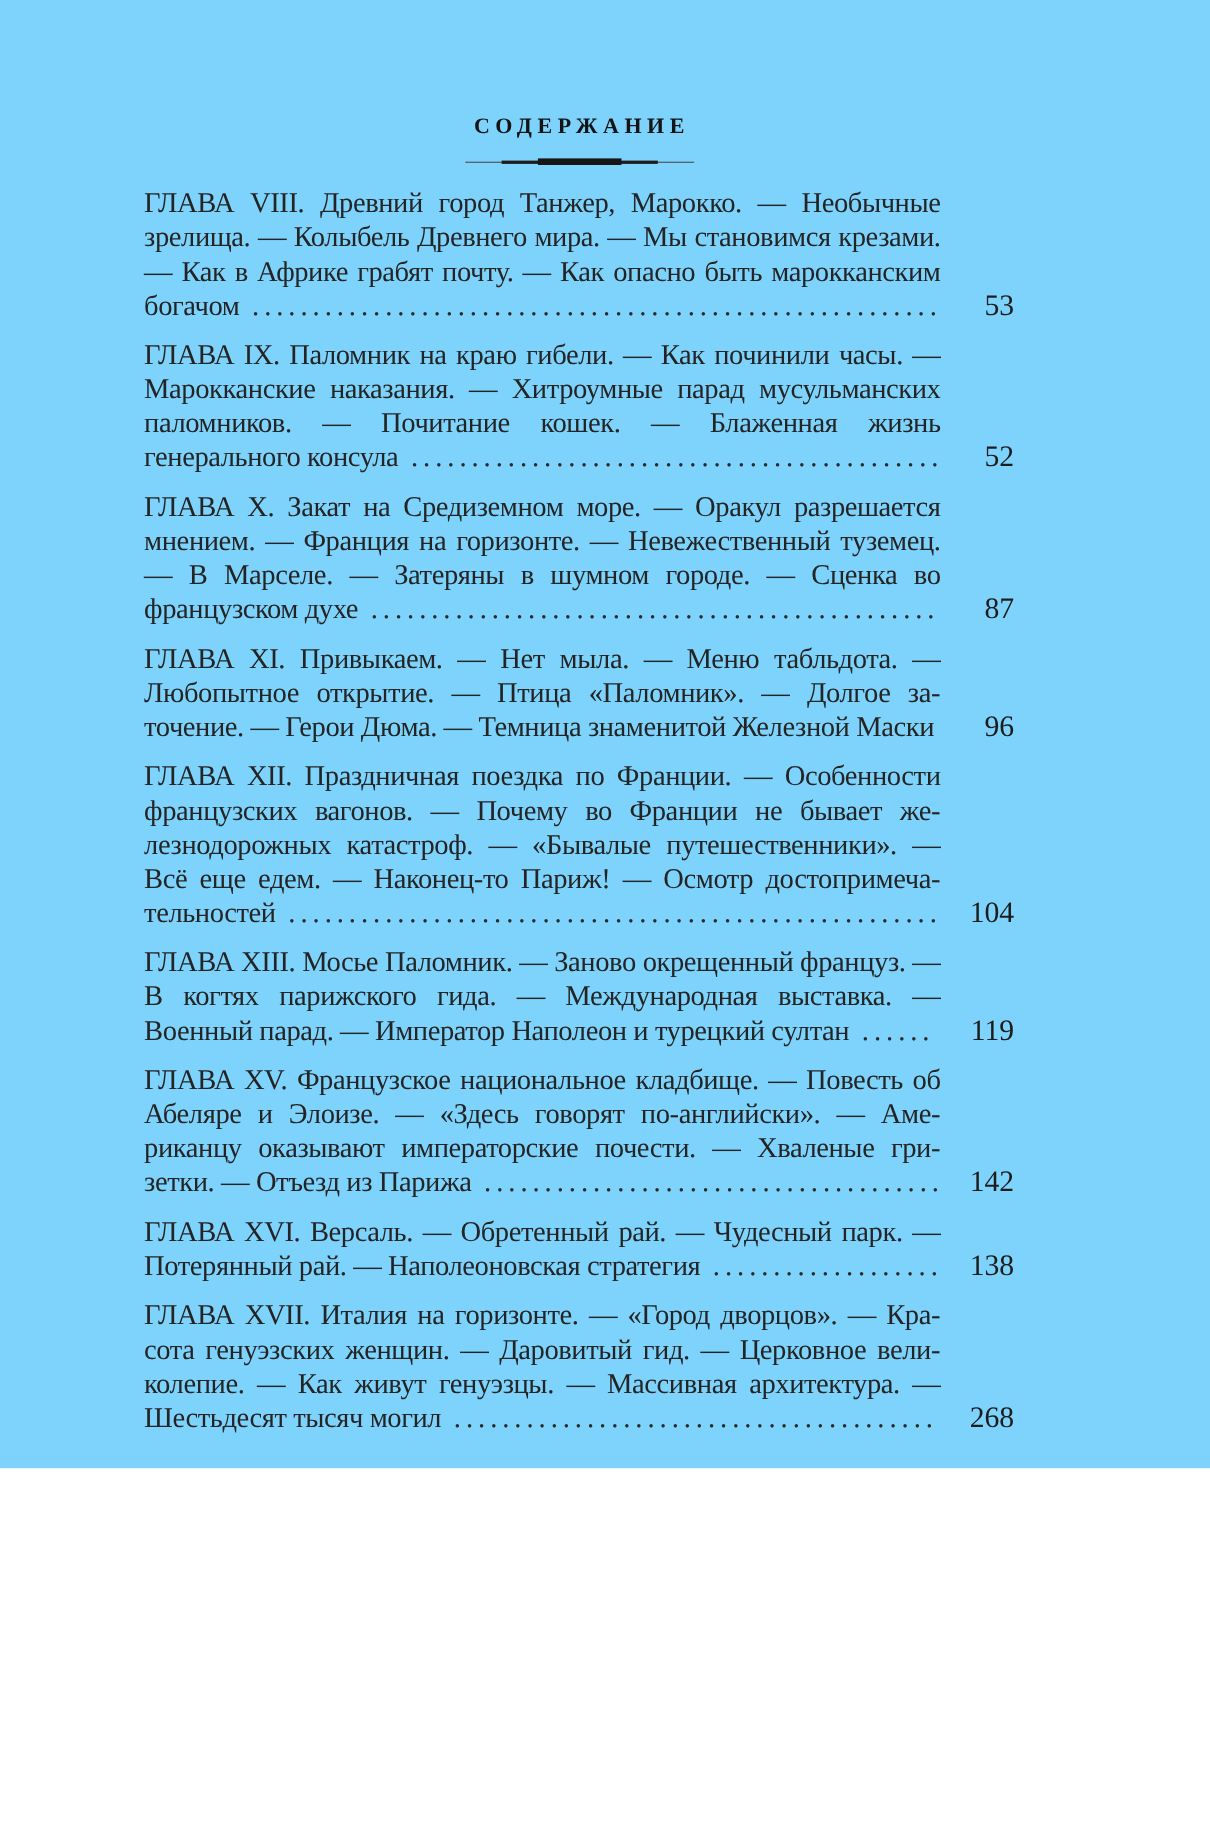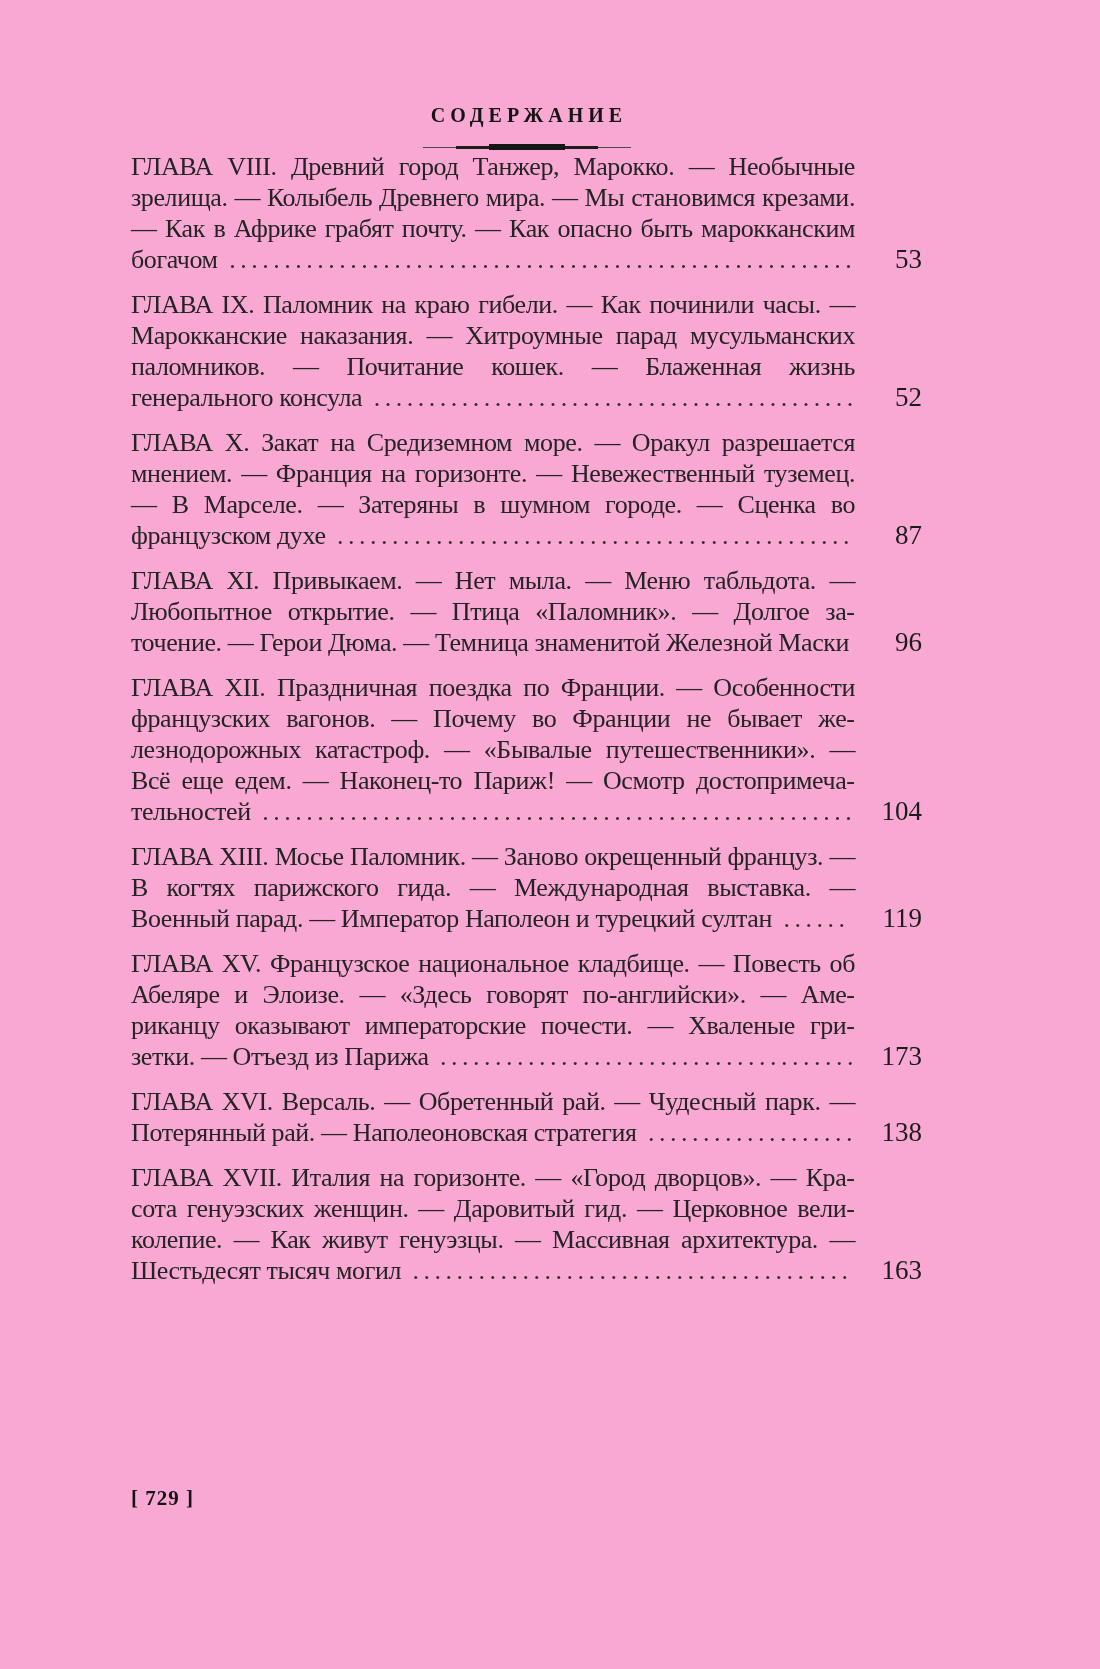--- a/index.html
+++ b/index.html
@@ -3,22 +3,22 @@
 <meta charset="utf-8">
 <style>
   html, body {
     margin: 0;
     padding: 0;
     background: #ffffff;
   }
   .page {
     position: relative;
     width: 1100px;
-    height: 1669px;
-    background: #f9a8d4;
+    height: 1335px;
+    background: #7dd3fc;
     overflow: hidden;
     font-family: "Liberation Serif", "DejaVu Serif", serif;
     color: #222222;
   }
   .content {
     position: absolute;
     left: 131px;
     top: 104px;
     width: 791px;
   }
@@ -37,20 +37,21 @@
     margin: 17px auto 0;
     background-image:
       linear-gradient(#161616, #161616),
       linear-gradient(#1d1d1d, #1d1d1d),
       linear-gradient(#4a4a4a, #4a4a4a);
     background-size: 76px 6px, 142px 3px, 208px 1px;
     background-position: center center, center center, center center;
     background-repeat: no-repeat;
   }
   .entries {
+    margin-top: 18px;
     width: 724px;
   }
   .entry {
     position: relative;
     width: 724px;
     margin: 0 0 14px 0;
     font-size: 26px;
     line-height: 31px;
     letter-spacing: -0.4px;
     text-align: justify;
@@ -100,23 +101,23 @@
 
   <p class="entry"><span class="txt">ГЛАВА X. Закат на Средиземном море. — Оракул разрешается мнением. — Франция на горизонте. — Невежественный тузе­мец. — В Марселе. — Затеряны в шумном городе. — Сценка во французском духе</span><span class="dots"> . . . . . . . . . . . . . . . . . . . . . . . . . . . . . . . . . . . . . . . . . . . . . . .</span><span class="num">87</span></p>
 
   <p class="entry"><span class="txt">ГЛАВА XI. Привыкаем. — Нет мыла. — Меню табльдота. — Любопытное открытие. — Птица «Паломник». — Долгое за­точение. — Герои Дюма. — Темница знаменитой Железной Маски</span><span class="dots"></span><span class="num">96</span></p>
 
   <p class="entry"><span class="txt">ГЛАВА XII. Праздничная поездка по Франции. — Особенно­сти французских вагонов. — Почему во Франции не бывает же­лезнодорожных катастроф. — «Бывалые путешественники». — Всё еще едем. — Наконец-то Париж! — Осмотр достопримеча­тельностей</span><span class="dots"> . . . . . . . . . . . . . . . . . . . . . . . . . . . . . . . . . . . . . . . . . . . . . . . . . . . . . .</span><span class="num">104</span></p>
 
   <p class="entry"><span class="txt">ГЛАВА XIII. Мосье Паломник. — Заново окрещенный фран­цуз. — В когтях парижского гида. — Международная выставка. — Военный парад. — Император Наполеон и турецкий султан</span><span class="dots"> . . . . . .</span><span class="num">119</span></p>
 
 
-  <p class="entry"><span class="txt">ГЛАВА XV. Французское национальное кладбище. — Повесть об Абеляре и Элоизе. — «Здесь говорят по-английски». — Аме­риканцу оказывают императорские почести. — Хваленые гри­зетки. — Отъезд из Парижа</span><span class="dots"> . . . . . . . . . . . . . . . . . . . . . . . . . . . . . . . . . . . . . .</span><span class="num">173</span></p>
+  <p class="entry"><span class="txt">ГЛАВА XV. Французское национальное кладбище. — Повесть об Абеляре и Элоизе. — «Здесь говорят по-английски». — Аме­риканцу оказывают императорские почести. — Хваленые гри­зетки. — Отъезд из Парижа</span><span class="dots"> . . . . . . . . . . . . . . . . . . . . . . . . . . . . . . . . . . . . . .</span><span class="num">142</span></p>
 
   <p class="entry"><span class="txt">ГЛАВА XVI. Версаль. — Обретенный рай. — Чудесный парк. — Потерянный рай. — Наполеоновская стратегия</span><span class="dots"> . . . . . . . . . . . . . . . . . . .</span><span class="num">138</span></p>
 
-  <p class="entry"><span class="txt">ГЛАВА XVII. Италия на горизонте. — «Город дворцов». — Кра­сота генуэзских женщин. — Даровитый гид. — Церковное вели­колепие. — Как живут генуэзцы. — Массивная архитекту­ра. — Шестьдесят тысяч могил</span><span class="dots"> . . . . . . . . . . . . . . . . . . . . . . . . . . . . . . . . . . . . . . . .</span><span class="num">163</span></p>
+  <p class="entry"><span class="txt">ГЛАВА XVII. Италия на горизонте. — «Город дворцов». — Кра­сота генуэзских женщин. — Даровитый гид. — Церковное вели­колепие. — Как живут генуэзцы. — Массивная архитекту­ра. — Шестьдесят тысяч могил</span><span class="dots"> . . . . . . . . . . . . . . . . . . . . . . . . . . . . . . . . . . . . . . . .</span><span class="num">268</span></p>
 </div>
   </div>
   <div class="footer">
     <span class="folio">[ 729 ]</span>
   </div>
 </div>
 
 </body></html>

